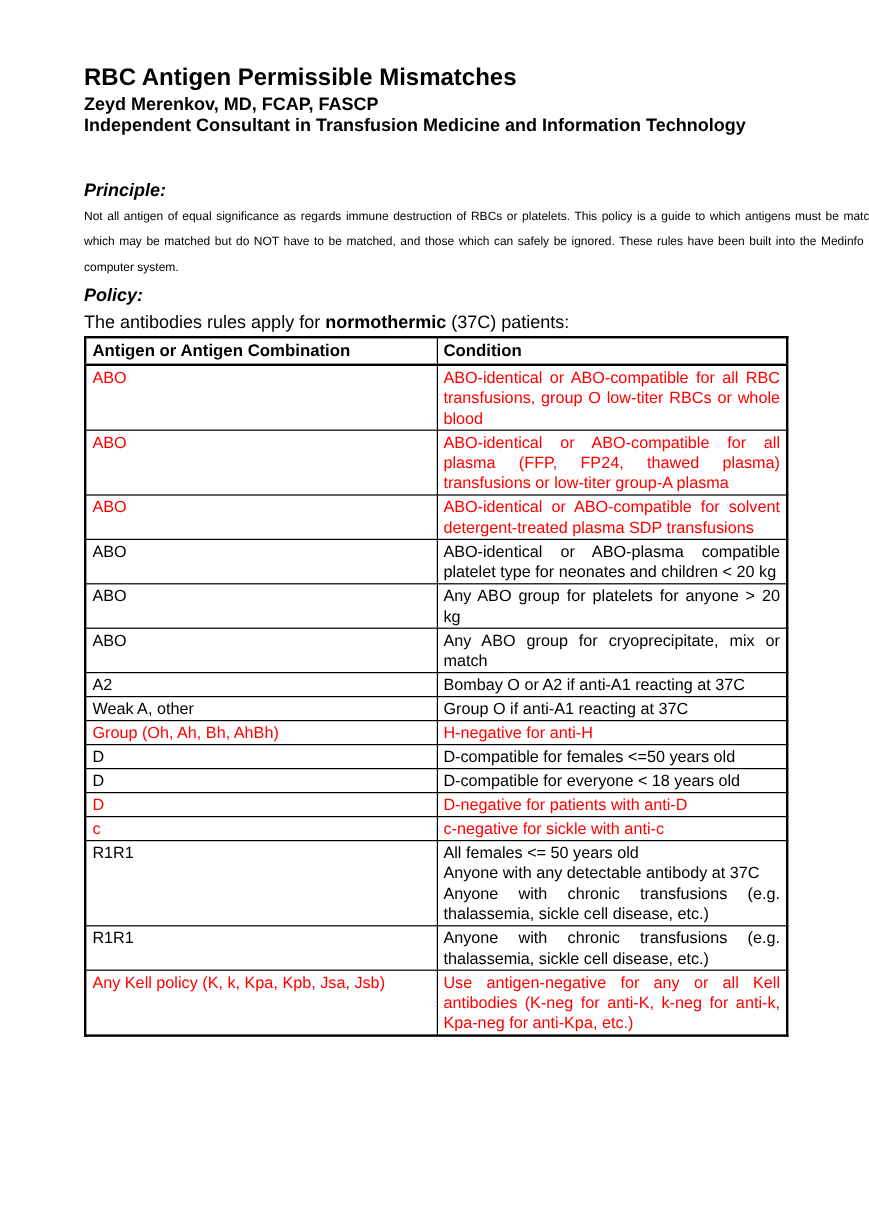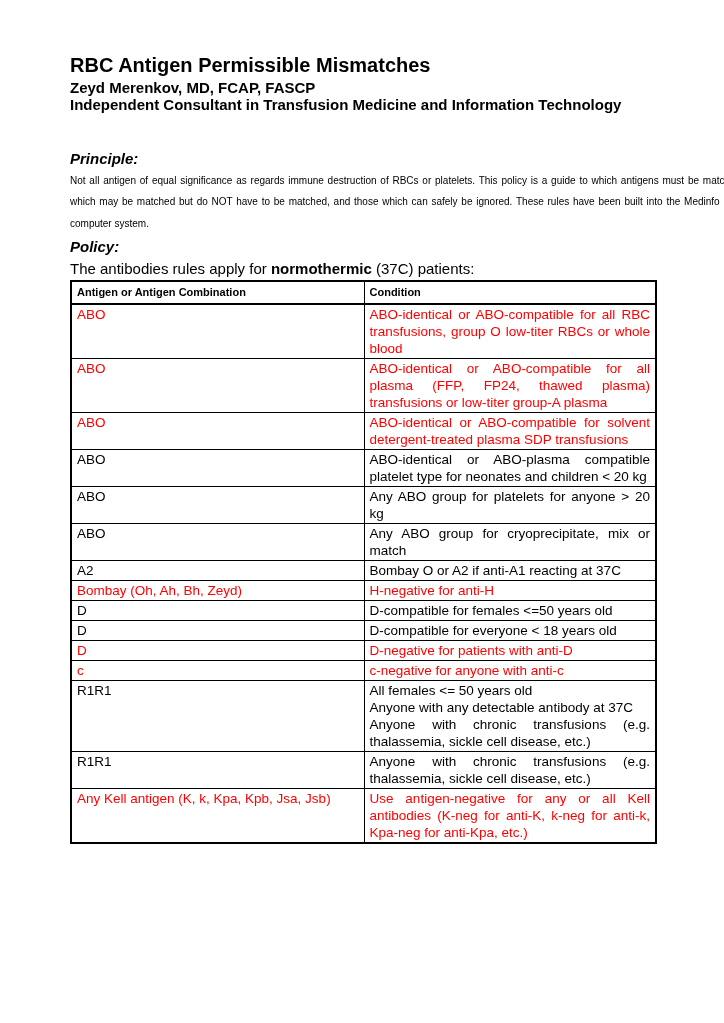--- a/index.html
+++ b/index.html
@@ -55,21 +55,21 @@
     table-layout: fixed;
     width: 585px;
     margin-top: 1px;
     border: 2px solid #000;
   }
   table.rules col.c1 { width: 293px; }
   table.rules col.c2 { width: 292px; }
   table.rules th {
     border: 1px solid #000;
     border-bottom: 2px solid #000;
-    font-size: 11px;
+    font-size: 14px;
     line-height: 17px;
     font-weight: bold;
     text-align: left;
     padding: 2px 4px 2px 5px;
     vertical-align: top;
   }
   table.rules td {
     border: 1px solid #000;
     font-size: 13.5px;
     line-height: 17px;
@@ -143,22 +143,28 @@
             <td class="cond">
               <div>Any ABO group for cryoprecipitate, mix or match</div>
             </td>
           </tr>
           <tr>
             <td>A2</td>
             <td class="cond">
               <div>Bombay O or A2 if anti-A1 reacting at 37C</div>
             </td>
           </tr>
-          <tr class="row-red">
-            <td>Bombay (Oh, Ah, Bh, Zeyd)</td>
+          <tr>
+            <td>Weak A, other</td>
+            <td class="cond">
+              <div>Group O if anti-A1 reacting at 37C</div>
+            </td>
+          </tr>
+          <tr class="row-red">
+            <td>Group (Oh, Ah, Bh, AhBh)</td>
             <td class="cond">
               <div>H-negative for anti-H</div>
             </td>
           </tr>
           <tr>
             <td>D</td>
             <td class="cond">
               <div>D-compatible for females &lt;=50 years old</div>
             </td>
           </tr>
@@ -170,39 +176,39 @@
           </tr>
           <tr class="row-red">
             <td>D</td>
             <td class="cond">
               <div>D-negative for patients with anti-D</div>
             </td>
           </tr>
           <tr class="row-red">
             <td>c</td>
             <td class="cond">
-              <div>c-negative for anyone with anti-c</div>
+              <div>c-negative for sickle with anti-c</div>
             </td>
           </tr>
           <tr>
             <td>R1R1</td>
             <td class="cond">
               <div>All females &lt;= 50 years old</div>
               <div>Anyone with any detectable antibody at 37C</div>
               <div>Anyone with chronic transfusions (e.g. thalassemia, sickle cell disease, etc.)</div>
             </td>
           </tr>
           <tr>
             <td>R1R1</td>
             <td class="cond">
               <div>Anyone with chronic transfusions (e.g. thalassemia, sickle cell disease, etc.)</div>
             </td>
           </tr>
           <tr class="row-red">
-            <td>Any Kell antigen (K, k, Kpa, Kpb, Jsa, Jsb)</td>
+            <td>Any Kell policy (K, k, Kpa, Kpb, Jsa, Jsb)</td>
             <td class="cond">
               <div>Use antigen-negative for any or all Kell antibodies (K-neg for anti-K, k-neg for anti-k, Kpa-neg for anti-Kpa, etc.)</div>
             </td>
           </tr>
         </tbody>
     </table>
 
   </div>
 </div>
 

